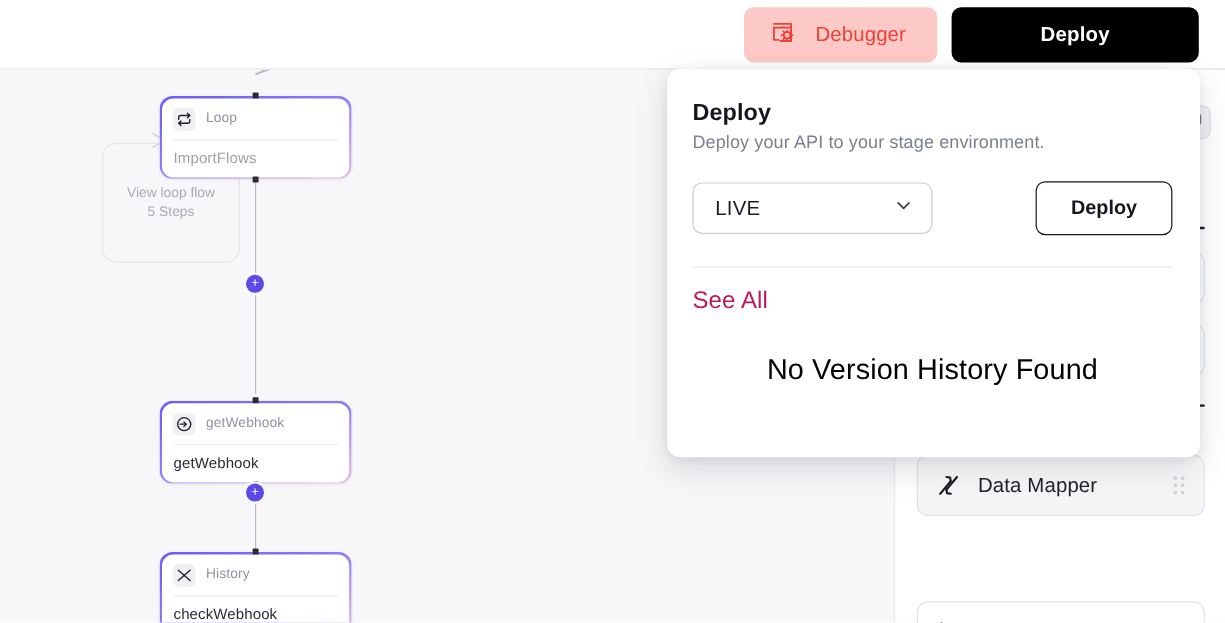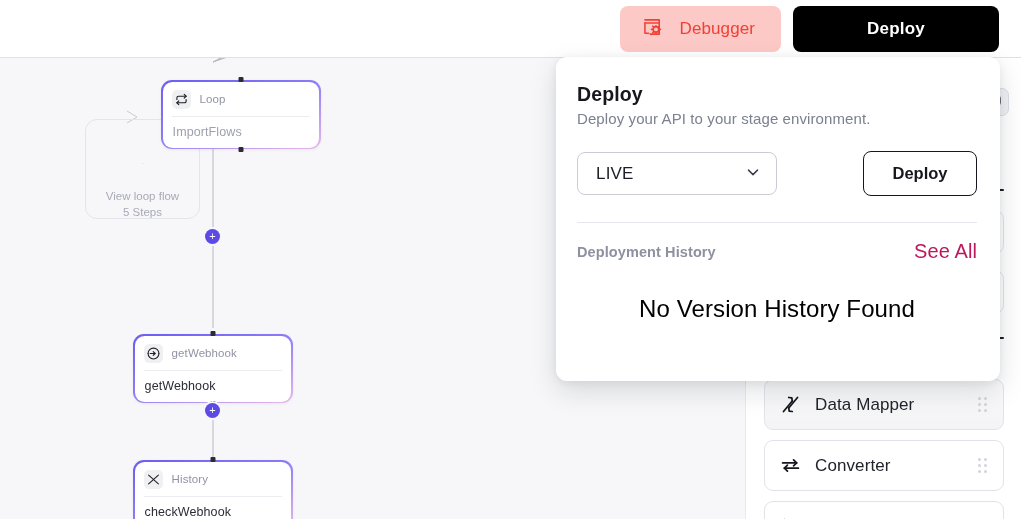--- a/index.html
+++ b/index.html
@@ -64,21 +64,21 @@
   .plus-btn {
     position:absolute; width:15px; height:15px; border-radius:50%;
     background:#5b4ae6; color:#fff; font-size:11px; line-height:14px;
     text-align:center; cursor:pointer; z-index:3; font-weight:500;
     box-shadow:0 0 0 2px #f7f7f9;
   }
 
   .loop-sub {
     position:absolute; border:1px solid #e4e4ea; border-radius:12px;
     background:transparent; display:flex; flex-direction:column;
-    align-items:center; justify-content:flex-end; gap:4px; cursor:pointer;
+    align-items:center; justify-content:center; gap:4px; cursor:pointer;
   }
   .loop-sub .l1 { font-size:11.5px; color:#a8aab6; }
   .loop-sub .l2 { font-size:11.5px; color:#a8aab6; }
 
   
   #sidebar {
     position:absolute; right:0; top:58px; width:276px; height:461px;
     background:#ffffff; border-left:1px solid #e9e9ee; padding:0 18px;
     z-index:2;
   }
@@ -172,21 +172,21 @@
 
     <path d="M143,106 L143,105" stroke="#dcdde3" stroke-width="1" fill="none"></path>
     <path d="M127,53 L137,59 L127,65" stroke="#c9cad3" stroke-width="1" fill="none"></path>
   </svg>
 
   <div class="loop-sub" style="left:85px; top:61px; width:115px; height:100px;">
     <div class="l1">View loop flow</div>
     <div class="l2">5 Steps</div>
   </div>
 
-  <div class="node" style="left:133px; top:22px;margin-left:28px;">
+  <div class="node" style="left:133px; top:22px;">
     <div class="handle top"></div>
     <div class="node-inner">
       <div class="node-head">
         <span class="node-ico">
           <svg width="13" height="13" viewBox="0 0 24 24" fill="none" stroke="#1d1f27" stroke-width="2.1" stroke-linecap="round" stroke-linejoin="round">
             <path d="M17 2.5l3.5 3.5L17 9.5"></path>
             <path d="M3.5 12V9a3 3 0 013-3h14"></path>
             <path d="M7 21.5L3.5 18 7 14.5"></path>
             <path d="M20.5 12v3a3 3 0 01-3 3h-14"></path>
           </svg>
@@ -272,39 +272,20 @@
     <span class="grip">
       <i></i>
           <i></i>
           <i></i>
           <i></i>
           <i></i>
           <i></i>
     </span>
   </div>
 
-  <div class="sb-row" style="top:382px;">
-    <span class="sb-ico">
-      <svg width="21" height="21" viewBox="0 0 24 24" fill="none" stroke="#15171d" stroke-width="2" stroke-linecap="round" stroke-linejoin="round">
-        <path d="M3 9h16"></path>
-            <path d="M15.5 5.5L19 9l-3.5 3.5"></path>
-        <path d="M21 15H5"></path>
-            <path d="M8.5 11.5L5 15l3.5 3.5"></path>
-      </svg>
-    </span>
-    <span class="sb-lbl">Converter</span>
-    <span class="grip">
-      <i></i>
-          <i></i>
-          <i></i>
-          <i></i>
-          <i></i>
-          <i></i>
-    </span>
-  </div>
 
   <div class="sb-row" style="top:443px;">
     <span class="sb-ico">
       <svg width="21" height="21" viewBox="0 0 24 24" fill="none" stroke="#15171d" stroke-width="2" stroke-linecap="round" stroke-linejoin="round">
         <path d="M5 4v16"></path>
             <path d="M9 10h9"></path>
       </svg>
     </span>
     <span class="sb-lbl"></span>
 
@@ -324,20 +305,19 @@
           <path d="M6 9.5l6 6 6-6"></path>
         </svg>
       </span>
     </div>
     <button id="pop-deploy-btn">Deploy</button>
   </div>
 
   <div id="pop-hr"></div>
 
   <div class="hist-row">
-    <span id="hist-label">Deployment History</span>
     <span id="see-all">See All</span>
   </div>
 
   <div id="empty-msg">No Version History Found</div>
 </div>
 
 </div>
 
 </body></html>

